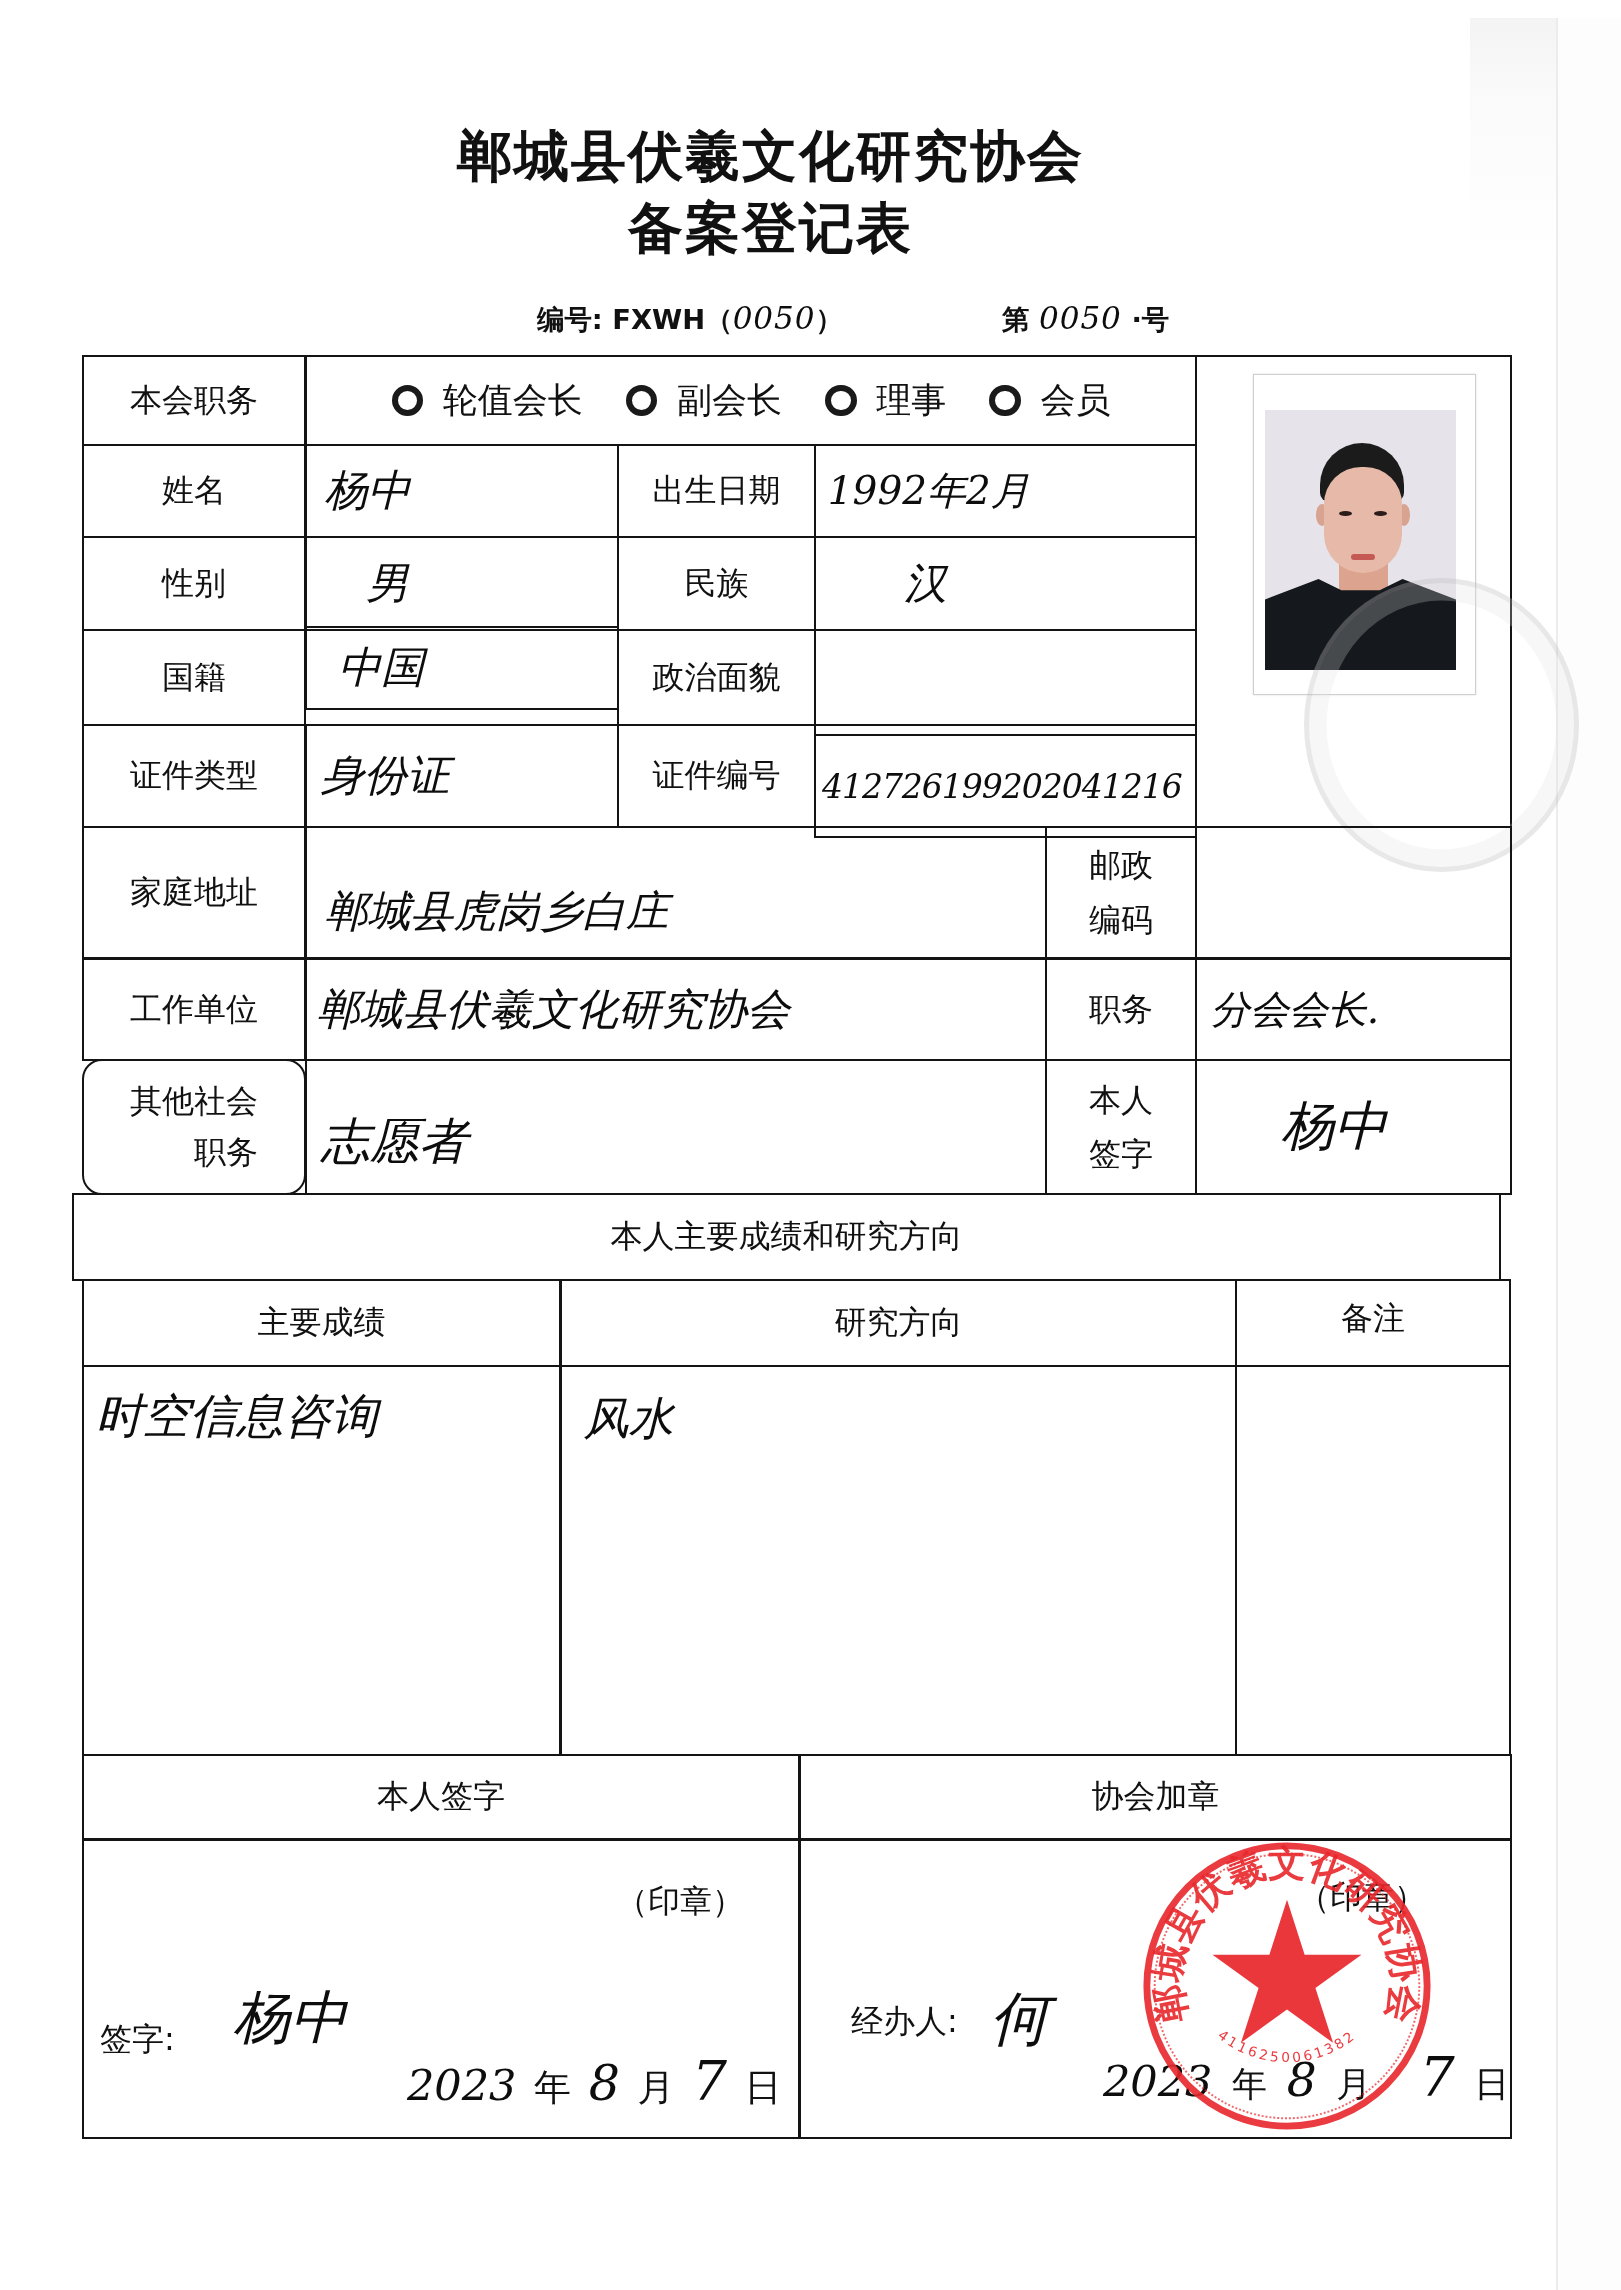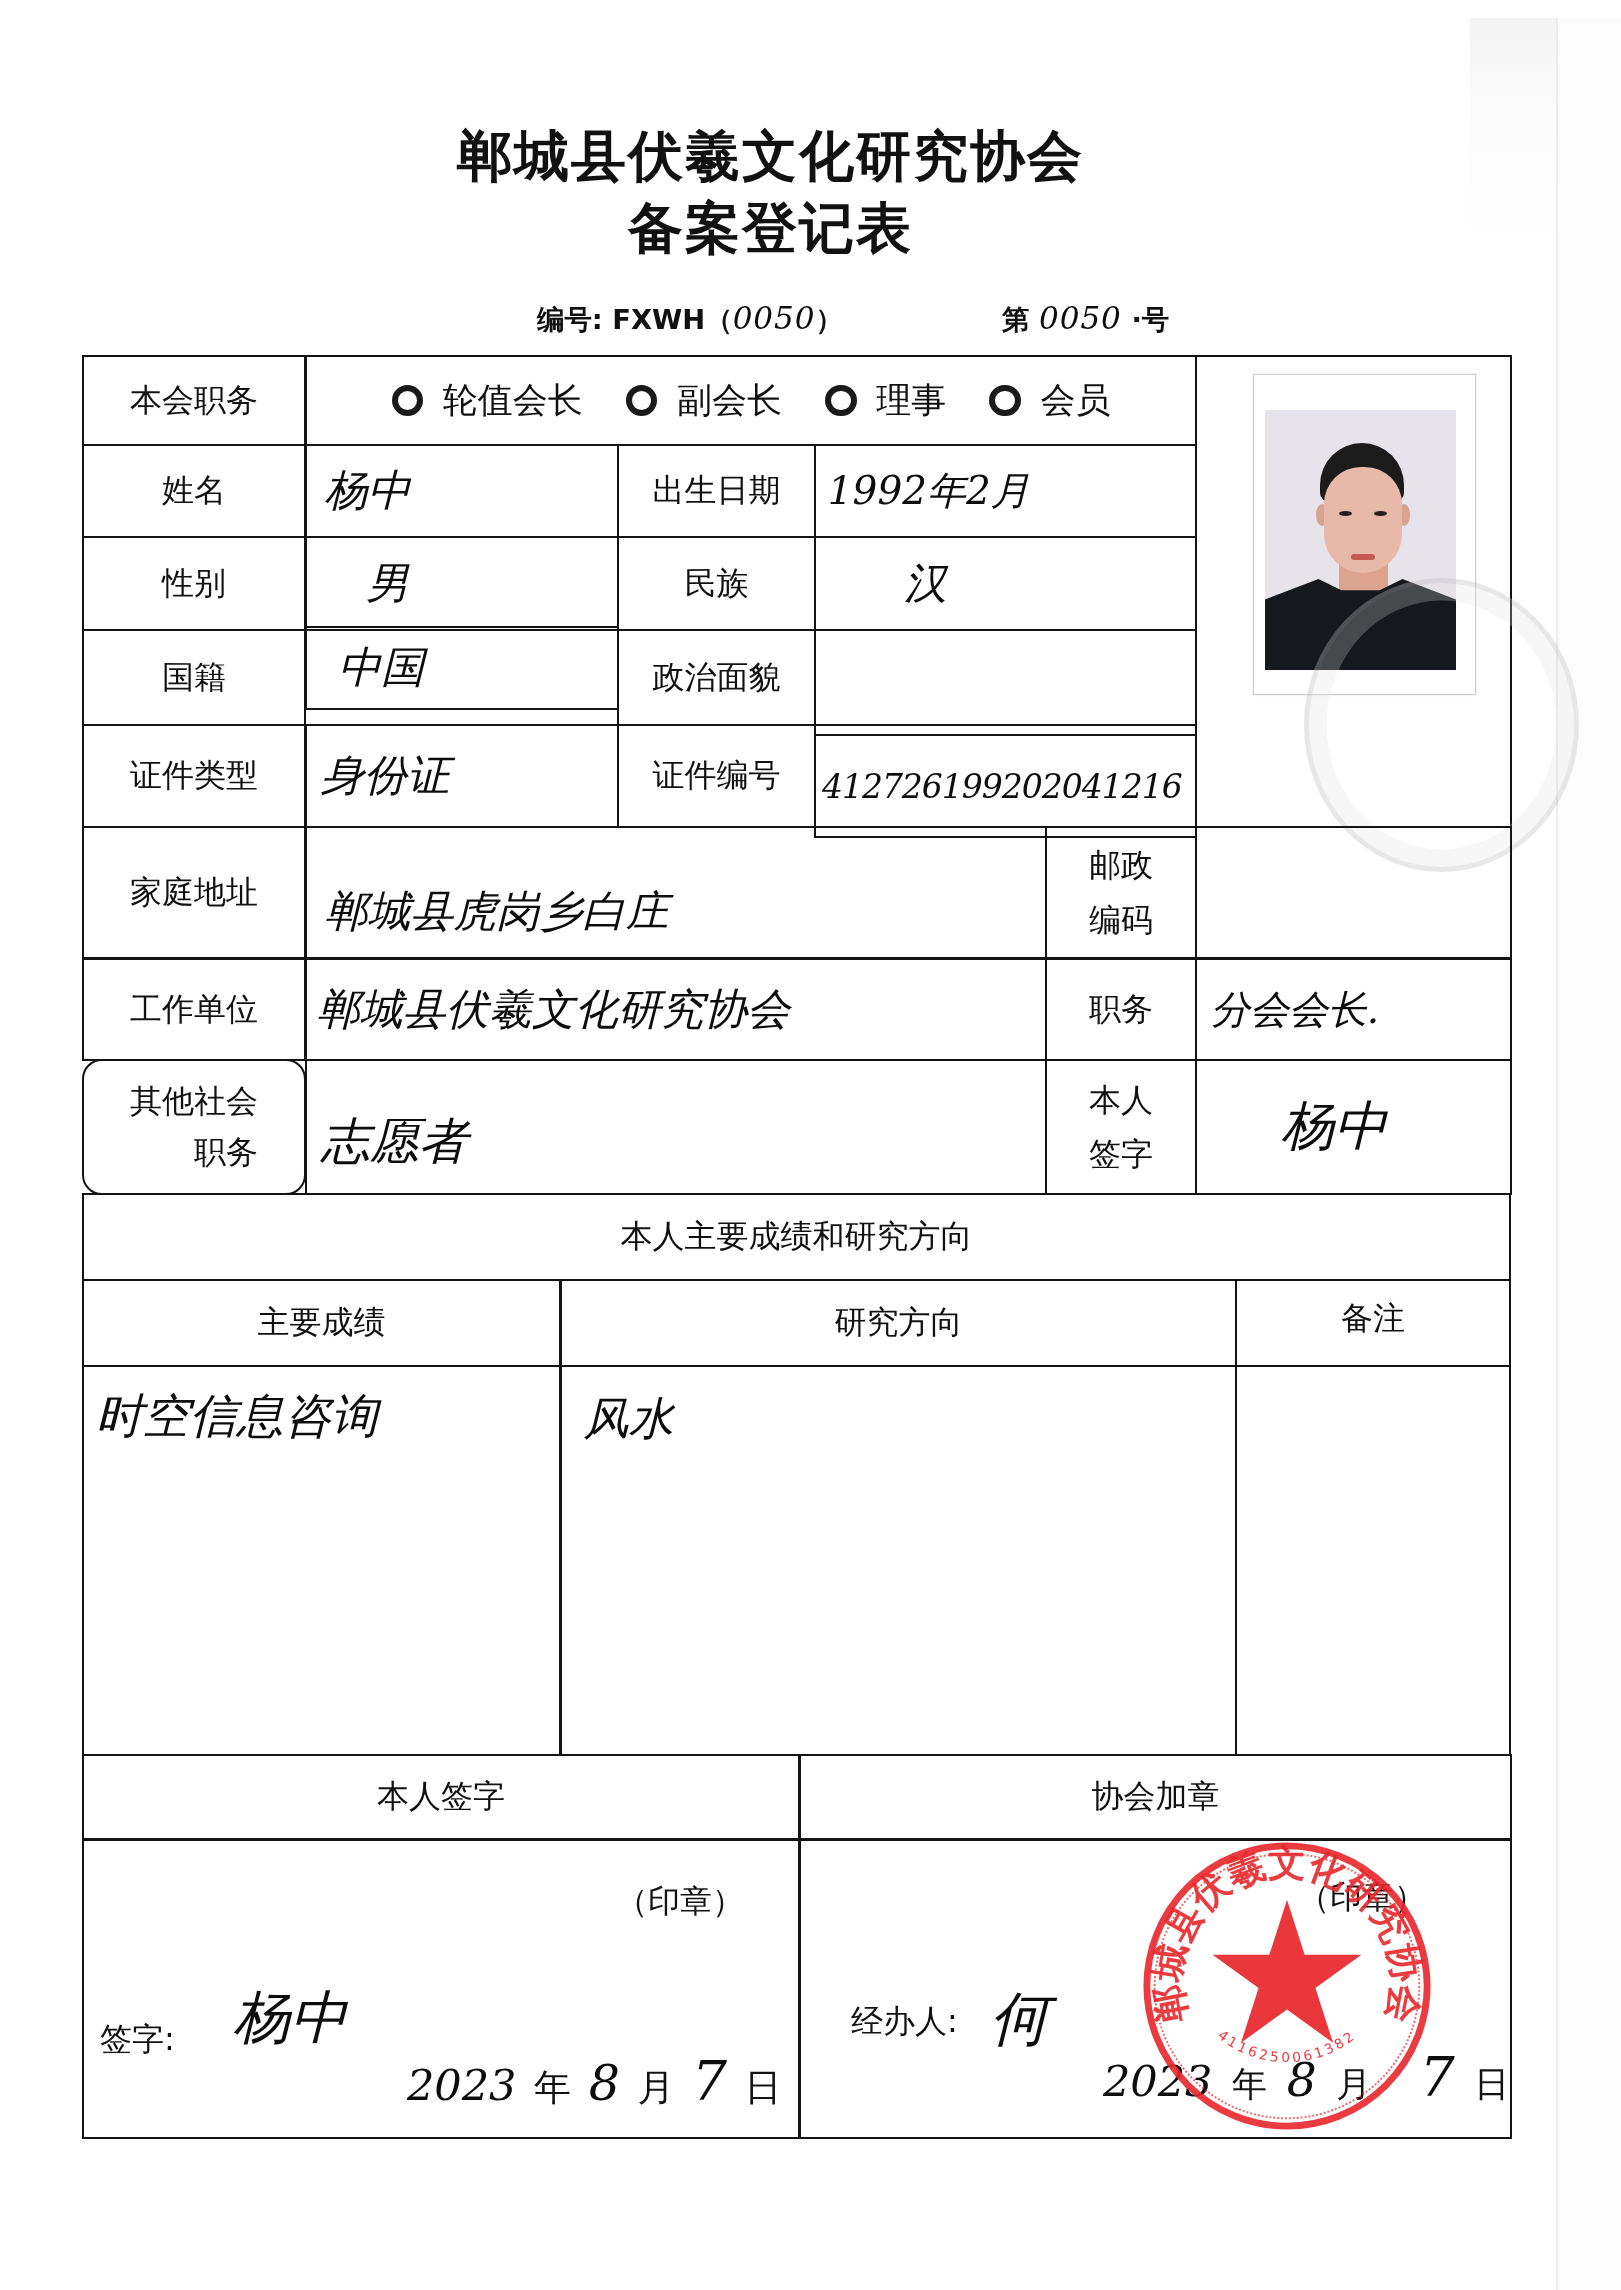--- a/index.html
+++ b/index.html
@@ -227,21 +227,21 @@
     <span class="hand" style="font-size:49px">志愿者</span>
   </div>
 <div class="cell" style="left:1045px;top:1059px;width:152px;height:136px;">
     <span class="label" style="white-space:pre-line;line-height:1.7">本人
 签字</span>
   </div>
 <div class="cell" style="left:1195px;top:1059px;width:317px;height:136px;">
     <span class="hand" style="font-size:53px;margin-right:39px">杨中</span>
   </div>
 
-<div class="cell" style="left:82px;top:1193px;width:1429px;height:88px;">
+<div class="cell" style="left:72px;top:1193px;width:1429px;height:88px;">
     <span class="label">本人主要成绩和研究方向</span>
   </div>
 
 <div class="cell" style="left:82px;top:1279px;width:479px;height:88px;">
     <span class="label">主要成绩</span>
   </div>
 <div class="cell" style="left:560px;top:1279px;width:677px;height:88px;">
     <span class="label">研究方向</span>
   </div>
 <div class="cell" style="left:1235px;top:1279px;width:276px;height:88px;align-items:flex-start;padding-top:15.7px;">

